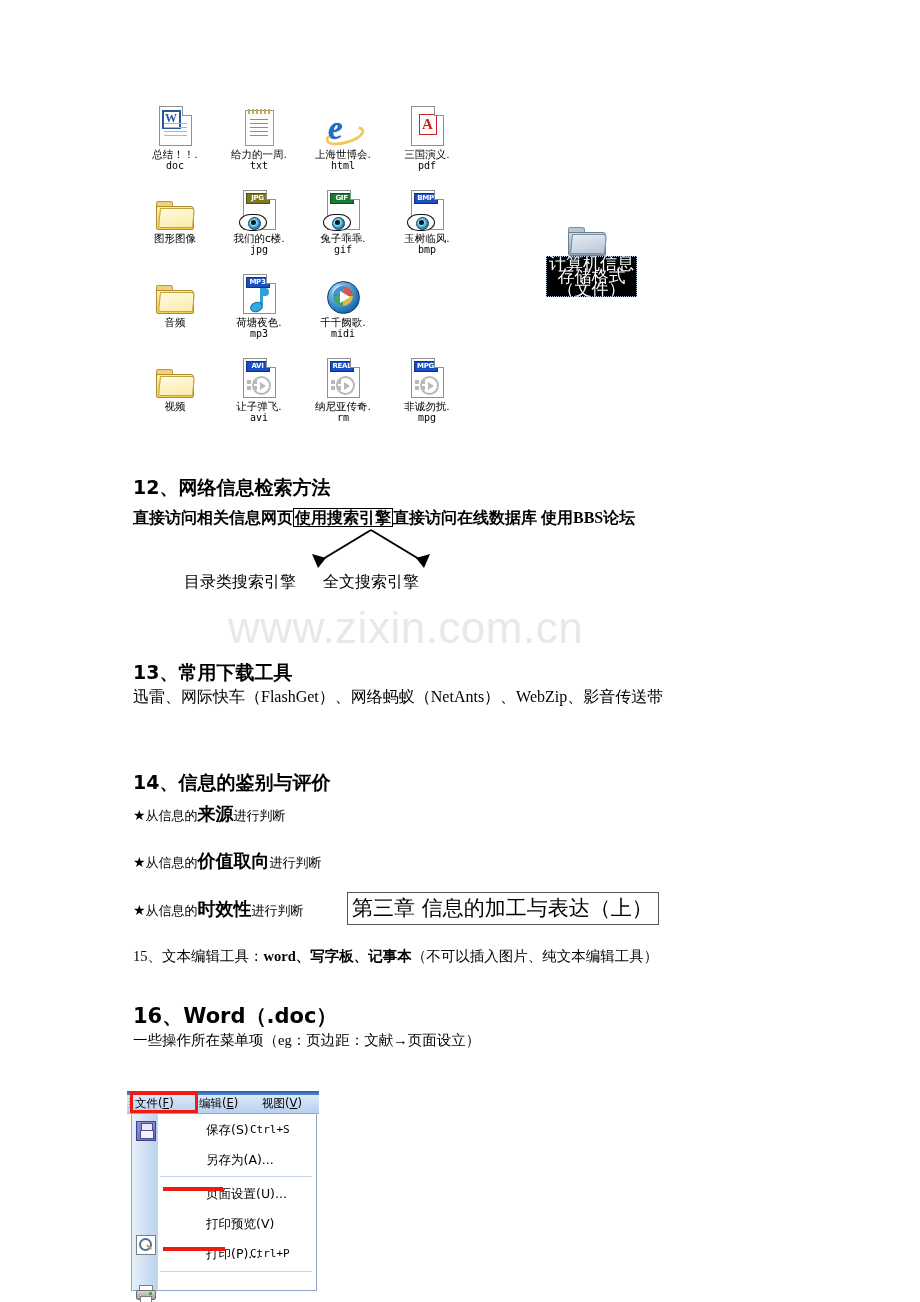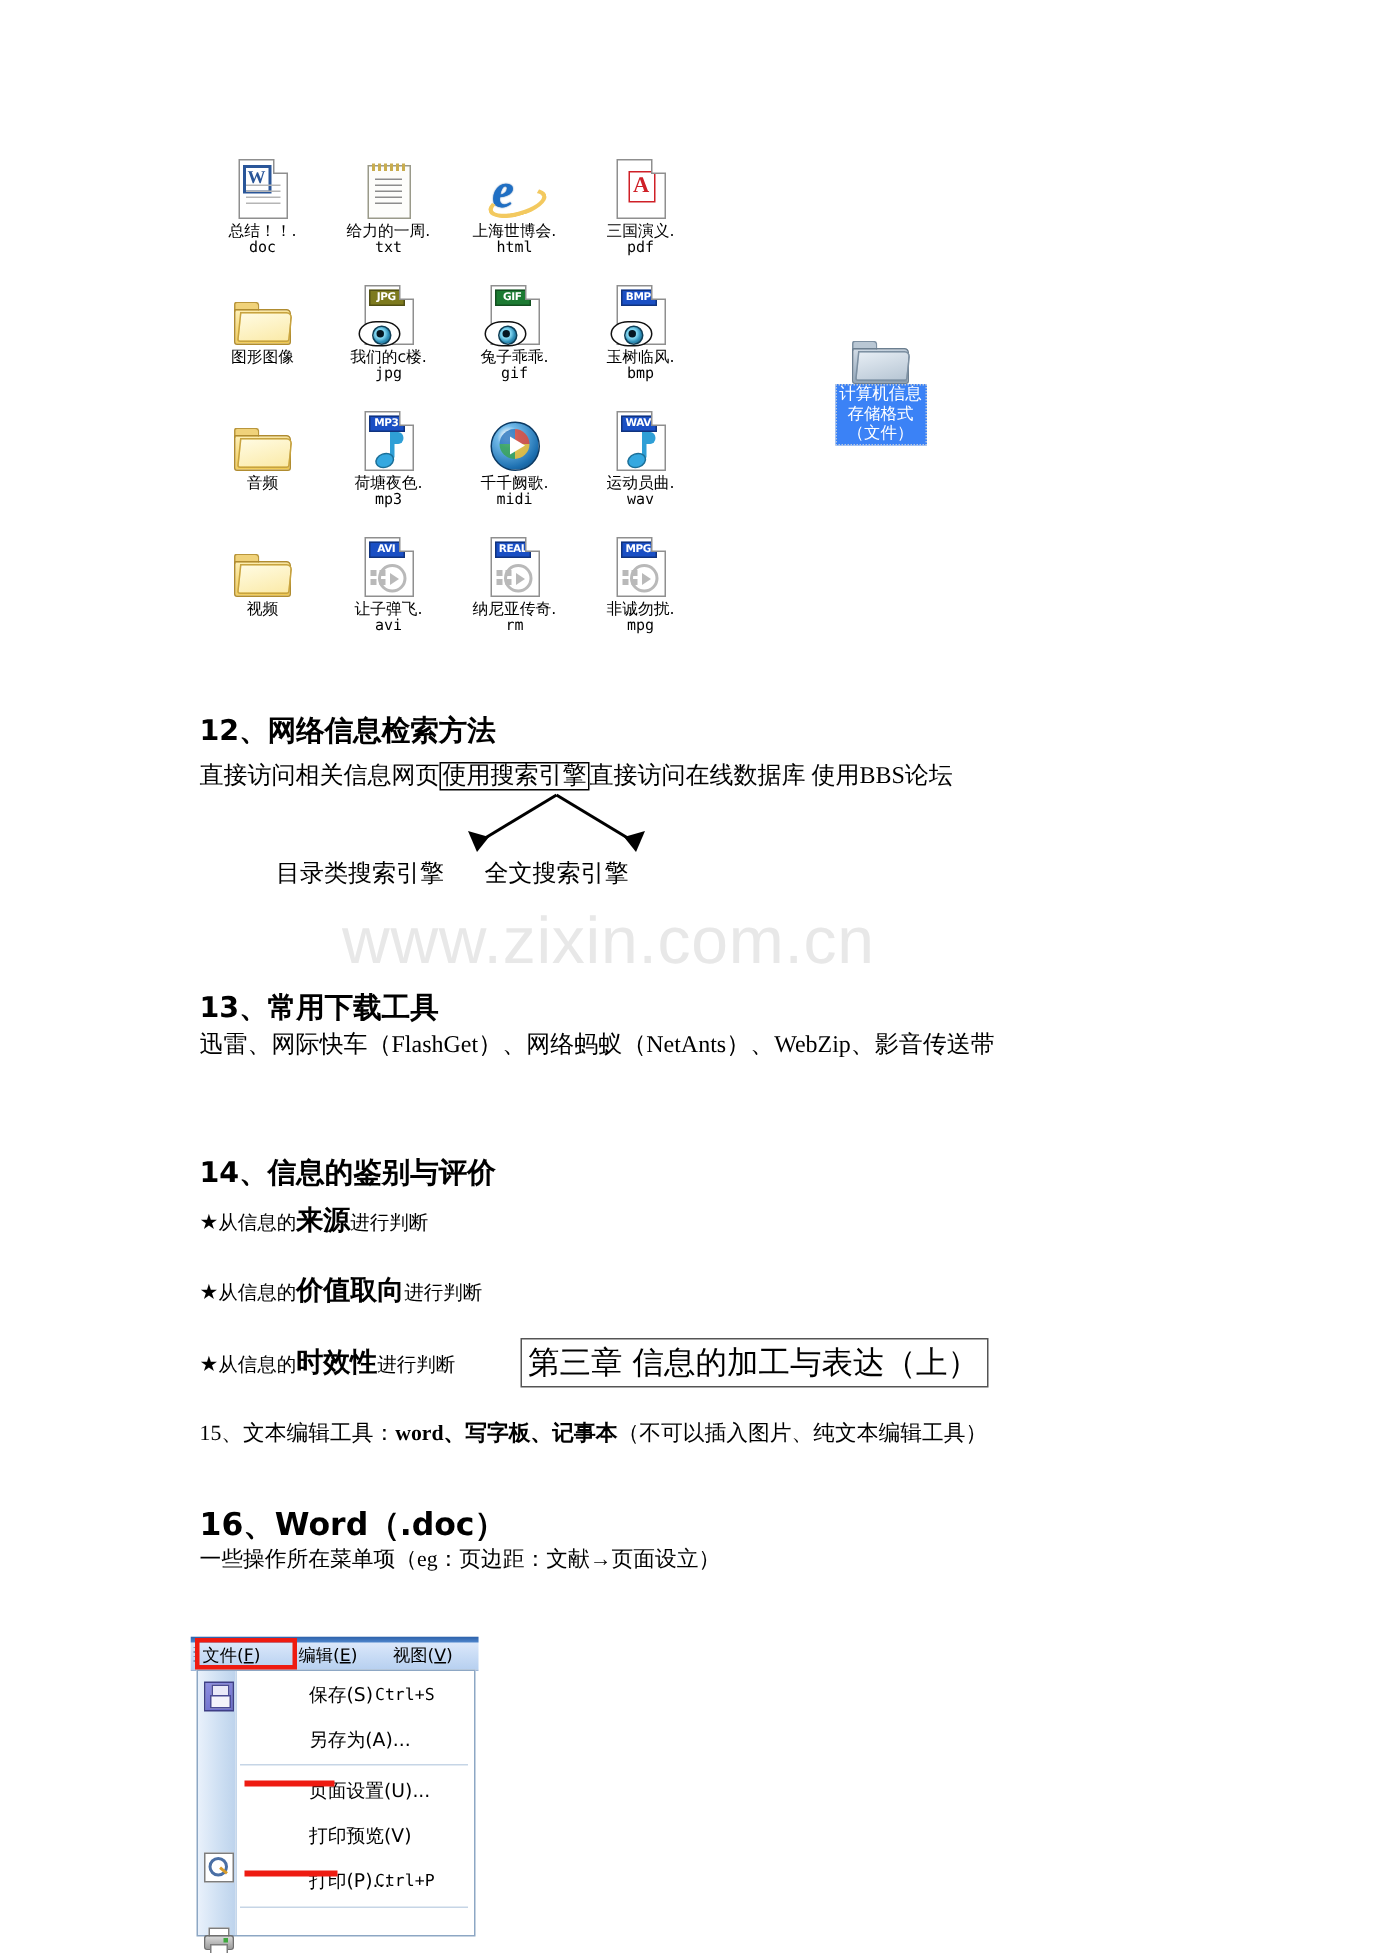--- a/index.html
+++ b/index.html
@@ -365,24 +365,24 @@
   .selected-folder .folder .flap {
     background: linear-gradient(165deg,#e6edf4 0%, #b7c6d4 100%);
     border-color: #7d90a2;
   }
   .selected-folder .folder .tab {
     background: #b9c7d4;
     border-color: #7d90a2;
   }
   .selected-folder .sel-label {
     display: inline-block;
-    background: #3b82f6;
+    background: #000000;
     color: #ffffff;
     font-family: Liberation Sans, sans-serif;
-    font-size: 11px;
+    font-size: 17px;
     line-height: 13px;
     padding: 1px 3px;
     outline: 1px dotted #b9c8dd;
     outline-offset: -1px;
     white-space: nowrap;
   }
 
   
   .h2 {
     position: absolute;
@@ -771,34 +771,20 @@
       <div class="icon-cell">
         <div class="icon-art">
           <div class="orb">
               <div class="play"></div>
             </div>
         </div>
         <div class="icon-label">千千阙歌.</div>
         <div class="icon-ext">midi</div>
       </div>
 
-      <div class="icon-cell">
-        <div class="icon-art">
-          <div class="sheet">
-            <div class="badge" style="background:#1a4fc4">WAV</div>
-            <div class="note">
-                <div class="stem"></div>
-                <div class="flag"></div>
-                <div class="headA"></div>
-              </div>
-          </div>
-        </div>
-        <div class="icon-label">运动员曲.</div>
-        <div class="icon-ext">wav</div>
-      </div>
 
       <div class="icon-cell"></div>
     </div>
 
     <div class="icon-row">
       <div class="icon-cell">
         <div class="icon-art">
           <div class="folder">
               <div class="tab"></div>
               <div class="body"></div>
@@ -873,21 +859,21 @@
           <div class="tab"></div>
           <div class="body"></div>
           <div class="flap"></div>
         </div>
     </div>
     <div class="sel-label"><span>计算机信息</span><br><span>存储格式</span><br><span>（文件）</span></div>
   </div>
 
   <h2 class="h2" style="left:133px; top:460px;">12、网络信息检索方法</h2>
 
-  <div class="para" style="left:133px; top:508px;">
+  <div class="para" style="left:133px; top:508px;font-weight:bold;">
     <span>直接访问相关信息网页</span><span class="boxed">使用搜索引擎</span><span>直接访问在线数据库 使用BBS论坛</span>
   </div>
 
   <svg class="branch-svg" width="150" height="46" viewBox="0 0 150 46">
     <line x1="75" y1="2" x2="22" y2="34" stroke="#000" stroke-width="2"></line>
     <polygon points="22,40 16,26 30,30" fill="#000"></polygon>
     <line x1="75" y1="2" x2="128" y2="34" stroke="#000" stroke-width="2"></line>
     <polygon points="128,40 120,30 134,26" fill="#000"></polygon>
   </svg>
 

